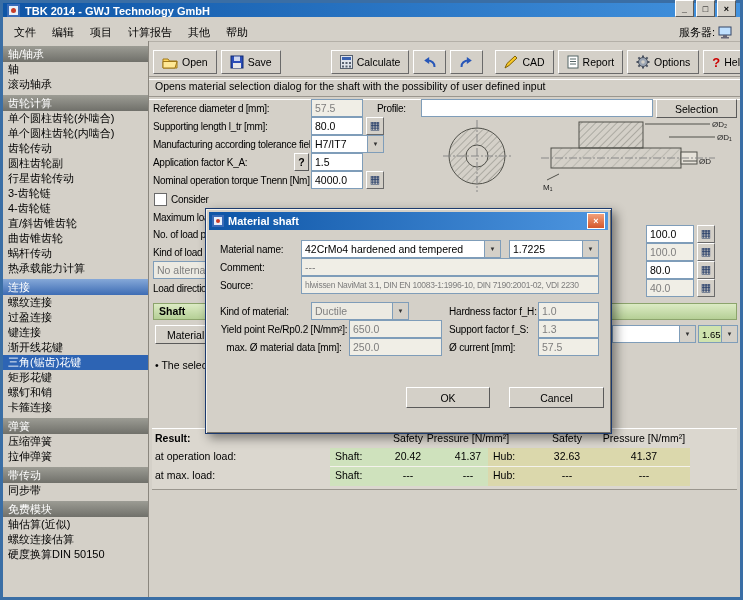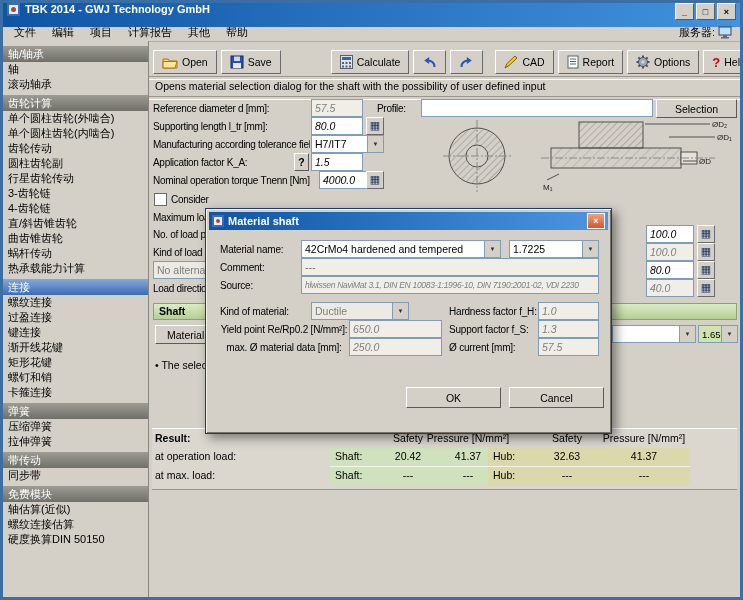--- a/index.html
+++ b/index.html
@@ -2,21 +2,21 @@
 <html><head>
 <meta charset="utf-8">
 <style>
   html,body{margin:0;padding:0;}
   body{width:743px;height:600px;position:relative;overflow:hidden;background:#808080;
        font-family:"Liberation Sans","DejaVu Sans",sans-serif;font-size:11px;color:#000;}
   .window{position:absolute;inset:0;background:#3a6ea5;}
   .window-inner{position:absolute;inset:3px;background:#d4d0c8;}
 
   
-  .titlebar{position:absolute;left:0;right:0;top:0;height:24px;display:flex;align-items:flex-start;gap:5px;
+  .titlebar{position:absolute;left:0;right:0;top:0;height:14px;display:flex;align-items:flex-end;gap:5px;
             padding:0 4px;background:linear-gradient(90deg,#0e55a6,#4292de);color:#fff;font-weight:bold;}
   .win-btns{margin-left:auto;display:flex;gap:2px;}
   .wbtn{width:17px;height:15px;background:#d4d0c8;border:1px solid;border-color:#fff #5a5a5a #5a5a5a #fff;
         color:#000;font-size:9px;font-weight:bold;display:flex;align-items:center;justify-content:center;}
 
   
   .menubar{position:absolute;top:20px;left:0;right:0;height:18px;display:flex;align-items:center;
            padding:0 3px;border-bottom:1px solid #b4b0a8;}
   .menu-item{padding:0 8px;height:16px;line-height:16px;}
   .server{margin-left:auto;padding-right:3px;}
@@ -36,21 +36,21 @@
   .toolbar{position:absolute;top:9px;left:4px;height:22px;display:flex;gap:4px;}
   .tbtn{height:22px;padding:0 8px;display:flex;align-items:center;gap:4px;background:#d4d0c8;
         border:1px solid;border-color:#fff #6a6a6a #6a6a6a #fff;font-size:10.5px;cursor:default;}
   .help-ico{color:#c00;font-weight:bold;font-size:13px;line-height:13px;}
   .hsep{position:absolute;left:0;right:0;height:2px;border-top:1px solid #9a968e;border-bottom:1px solid #fff;}
   .infobar{position:absolute;left:6px;right:4px;font-size:10.5px;white-space:nowrap;overflow:hidden;}
 
   .flabel{position:absolute;left:4px;width:157px;font-size:10px;letter-spacing:-0.3px;
           white-space:nowrap;overflow:hidden;line-height:16px;}
   .field{position:absolute;height:18px;line-height:16px;background:#fff;border:1px solid #7f9db9;
-         font-size:10.5px;padding:0 3px;white-space:nowrap;overflow:hidden;box-sizing:border-box;font-style:italic;}
+         font-size:10.5px;padding:0 3px;white-space:nowrap;overflow:hidden;box-sizing:border-box;}
   .field.dis{background:#f0eee6;color:#7e7e7e;}
   .field.src{font-size:8.5px;letter-spacing:-0.3px;}
   .combo{position:absolute;height:18px;background:#fff;border:1px solid #7f9db9;display:flex;
          align-items:center;font-size:10.5px;box-sizing:border-box;}
   .combo-text{flex:1;padding:0 3px;white-space:nowrap;overflow:hidden;}
   .combo-arrow{width:15px;align-self:stretch;background:#d4d0c8;border-left:1px solid #7f9db9;
                display:flex;align-items:center;justify-content:center;font-size:6px;color:#333;}
   .combo.dis{background:#eceae2;color:#7e7e7e;}
   .combo.green{background:#cfe3ae;font-size:9.5px;}
   .calcbtn{position:absolute;width:18px;height:18px;background:#d4d0c8;border:1px solid;
@@ -149,20 +149,21 @@
         <div class="side-item">4-齿轮链</div>
         <div class="side-item">直/斜齿锥齿轮</div>
         <div class="side-item">曲齿锥齿轮</div>
         <div class="side-item">蜗杆传动</div>
         <div class="side-item">热承载能力计算</div>
         <div class="side-header hl">连接</div>
         <div class="side-item">螺纹连接</div>
         <div class="side-item">过盈连接</div>
         <div class="side-item">键连接</div>
         <div class="side-item">渐开线花键</div>
+        <div class="side-item selected">三角(锯齿)花键</div>
         <div class="side-item">矩形花键</div>
         <div class="side-item">螺钉和销</div>
         <div class="side-item">卡箍连接</div>
         <div class="side-header">弹簧</div>
         <div class="side-item">压缩弹簧</div>
         <div class="side-item">拉伸弹簧</div>
         <div class="side-header">带传动</div>
         <div class="side-item">同步带</div>
         <div class="side-header">免费模块</div>
         <div class="side-item">轴估算(近似)</div>
@@ -289,21 +290,21 @@
     <span class="combo" style="left:162px;top:94px;width:73px">
       <span class="combo-text">H7/IT7</span>
       <span class="combo-arrow">▼</span>
     </span>
 
     <span class="flabel" style="top:114px">Application factor K_A:</span>
     <span class="pbtn" style="left:145px;top:112px;width:15px;height:18px;font-weight:bold">?</span>
     <span class="field" style="left:162px;top:112px;width:52px">1.5</span>
 
     <span class="flabel" style="top:132px">Nominal operation torque Tnenn [Nm]:</span>
-    <span class="field" style="left:170px;top:130px;width:52px">4000.0</span>
+    <span class="field" style="left:162px;top:130px;width:52px">4000.0</span>
     <span class="calcbtn" style="left:217px;top:130px">▦</span>
 
     <span class="checkbox" style="left:5px;top:152px"></span>
     <span class="flabel" style="left:22px;top:151px">Consider</span>
 
     <span class="flabel" style="top:169px">Maximum loa</span>
 
     <span class="flabel" style="top:186px">No. of load pe</span>
     <span class="field" style="left:497px;top:184px;width:48px">100.0</span>
     <span class="calcbtn" style="left:548px;top:184px">▦</span>
@@ -434,15 +435,15 @@
   <span class="dlabel lt" style="left:14px;top:113px">Yield point Re/Rp0.2 [N/mm²]:</span>
   <span class="field dis" style="left:143px;top:111px;width:93px">650.0</span>
   <span class="dlabel rt" style="left:243px;top:113px">Support factor f_S:</span>
   <span class="field dis" style="left:332px;top:111px;width:61px">1.3</span>
 
   <span class="dlabel lt" style="left:14px;top:131px">max. Ø material data [mm]:</span>
   <span class="field dis" style="left:143px;top:129px;width:93px">250.0</span>
   <span class="dlabel rt" style="left:243px;top:131px">Ø current [mm]:</span>
   <span class="field dis" style="left:332px;top:129px;width:61px">57.5</span>
 
-  <span class="pbtn" style="left:200px;top:178px;width:95px;height:21px">OK</span>
+  <span class="pbtn" style="left:200px;top:178px;width:84px;height:21px">OK</span>
   <span class="pbtn" style="left:303px;top:178px;width:95px;height:21px">Cancel</span>
 </div>
 
 </body></html>

